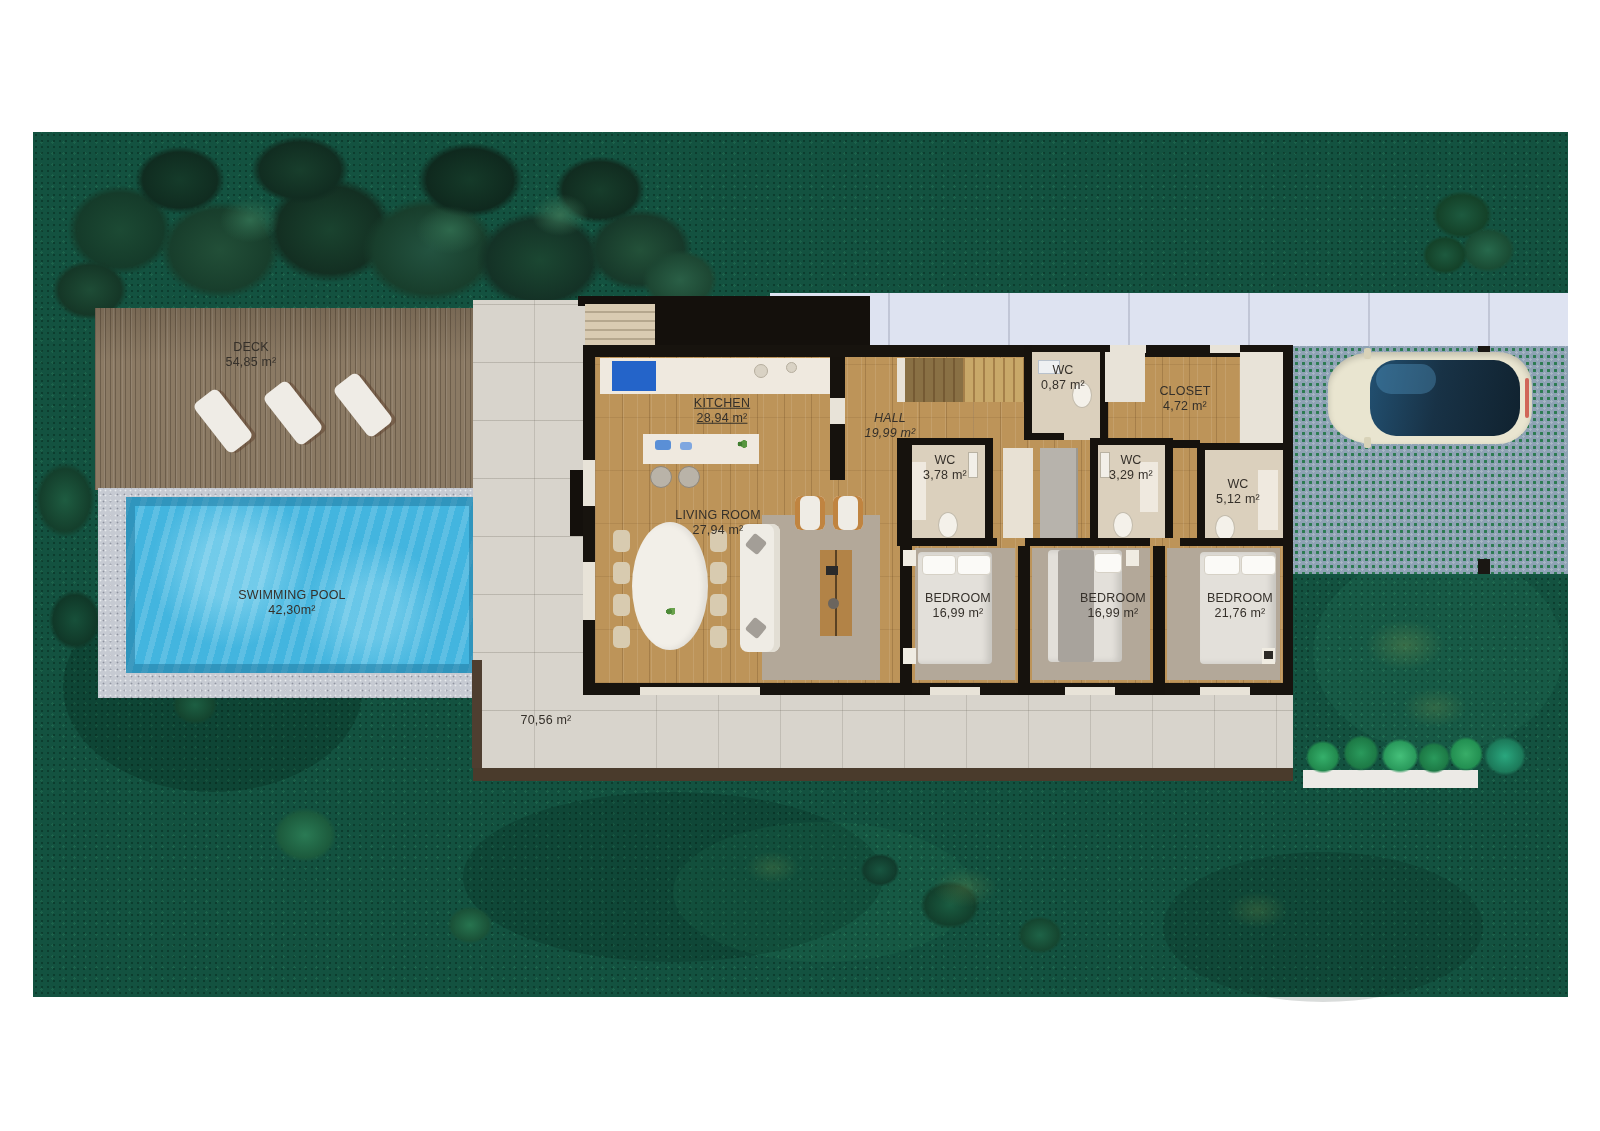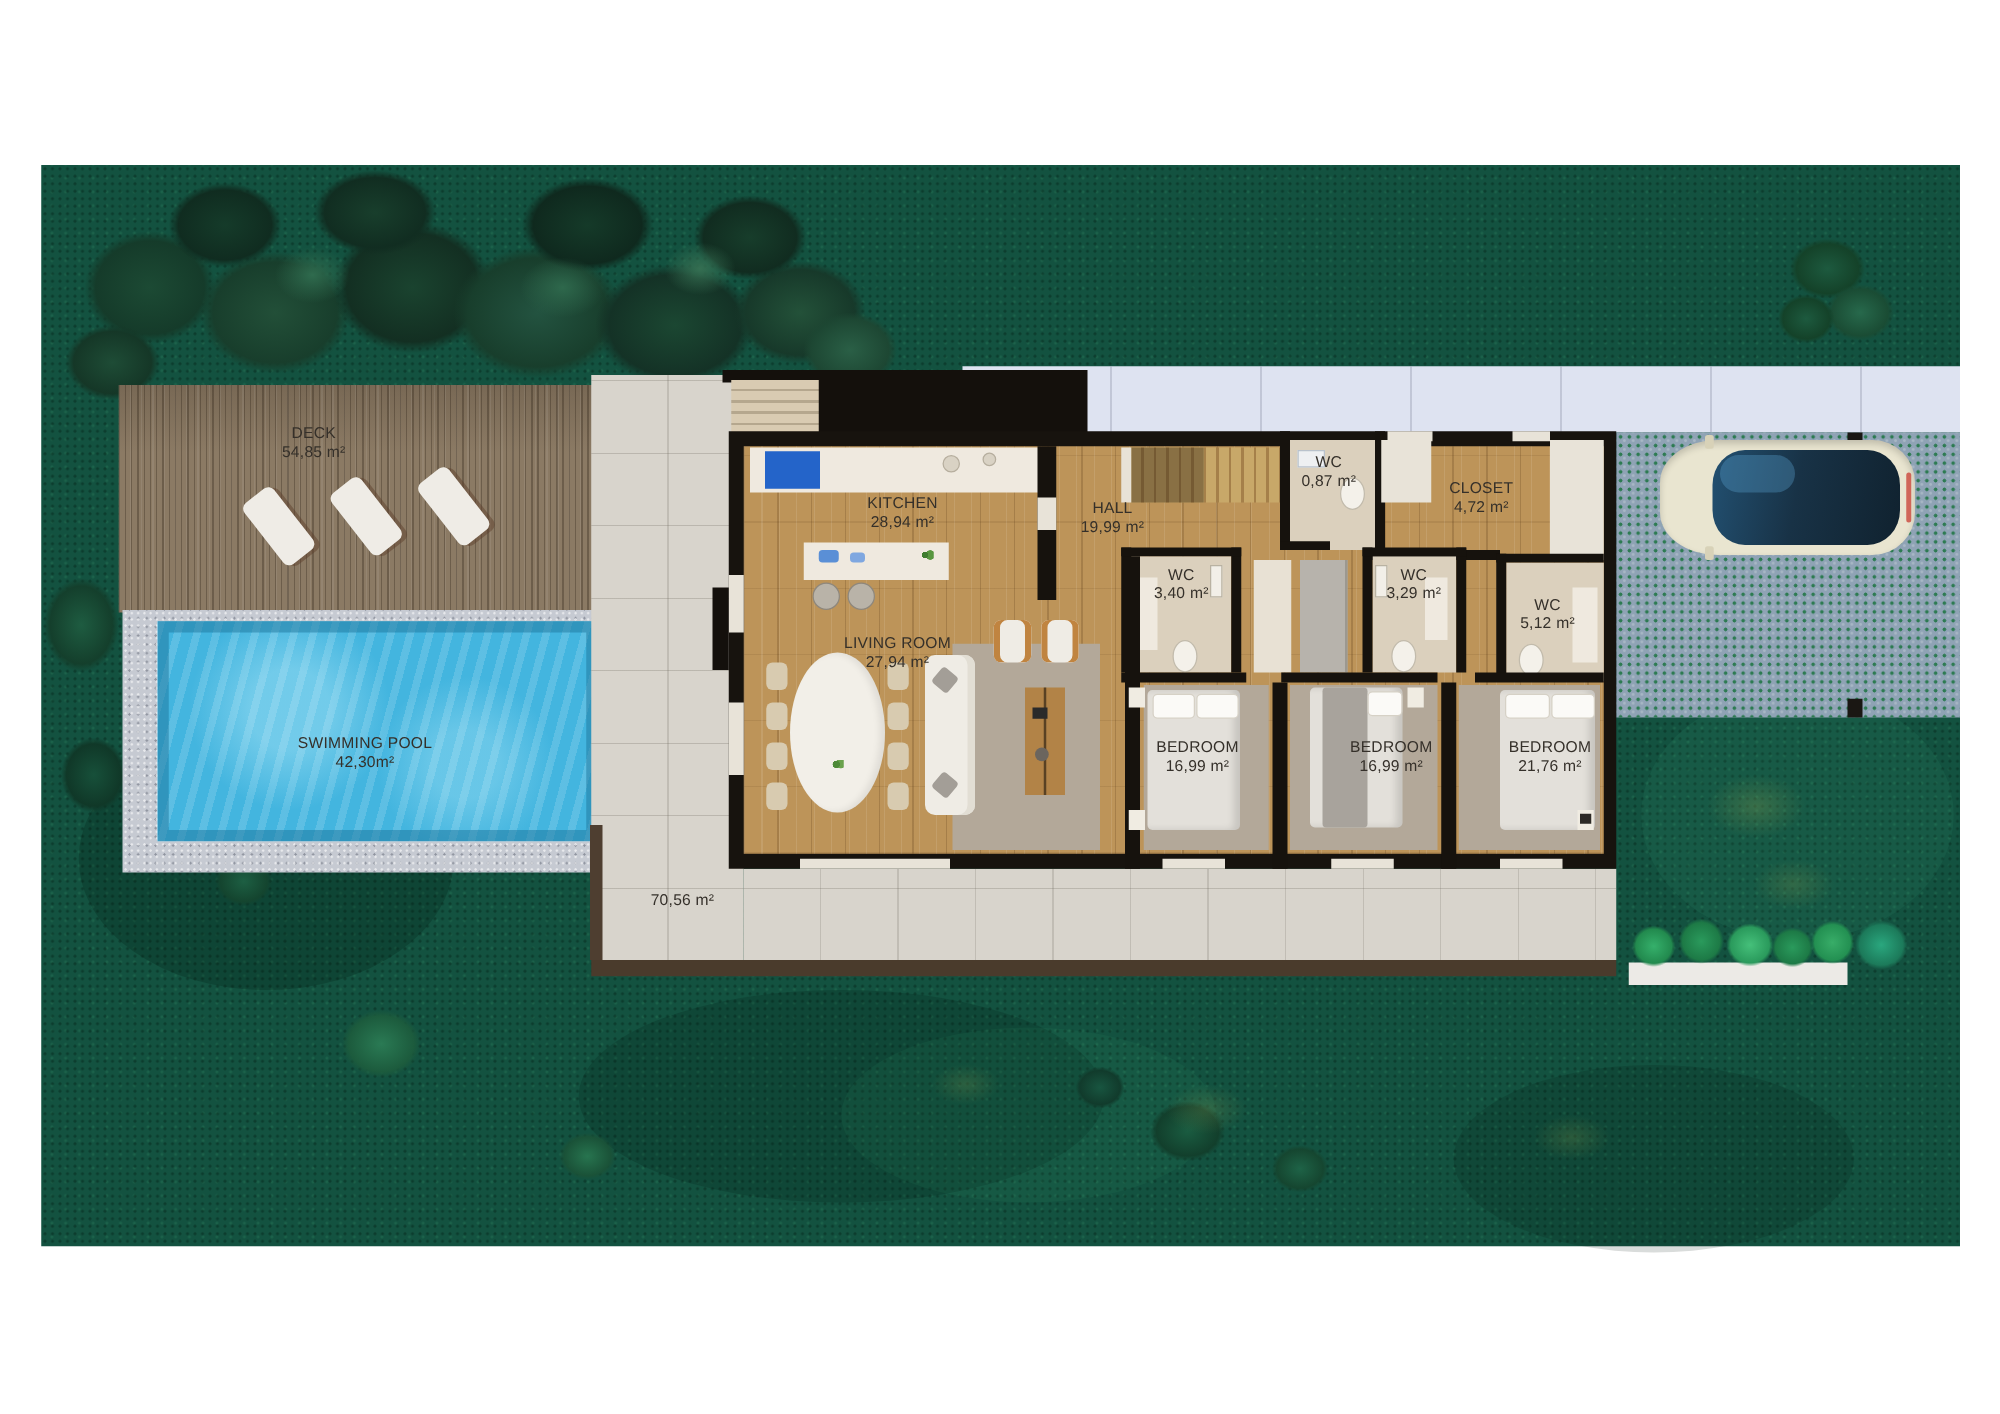--- a/index.html
+++ b/index.html
@@ -181,29 +181,29 @@
   <div class="white-f" style="left:600px;top:358px;width:232px;height:36px;"></div>
   <div class="abs" style="left:612px;top:361px;width:44px;height:30px;background:#2464c9;"></div>
   <div class="stove-burner" style="left:754px;top:364px;width:12px;height:12px;"></div>
   <div class="stove-burner" style="left:786px;top:362px;width:9px;height:9px;"></div>
   <div class="white-f" style="left:643px;top:434px;width:116px;height:30px;"></div>
   <div class="abs" style="left:655px;top:440px;width:16px;height:10px;background:#5a8fd6;border-radius:3px;"></div>
   <div class="abs" style="left:680px;top:442px;width:12px;height:8px;background:#7fa7e0;border-radius:3px;"></div>
   <div class="abs" style="left:733px;top:440px;width:14px;height:8px;background:radial-gradient(circle,#3f7d2f 30%,transparent 32%),radial-gradient(circle at 80% 50%,#58963f 30%,transparent 34%);"></div>
   <div class="stool" style="left:650px;top:466px;"></div>
   <div class="stool" style="left:678px;top:466px;"></div>
-  <div class="rlabel" style="left:722px;top:411px;">
+  <div class="rlabel" style="left:722px;top:411px;text-decoration:underline;">
     <span>KITCHEN</span>
     <span>28,94 m²</span>
   </div>
 
   <div class="abs" style="left:905px;top:358px;width:122px;height:44px;background:repeating-linear-gradient(90deg,#c8a869 0 8px,#a5804a 8px 10px);"></div>
   <div class="abs" style="left:905px;top:358px;width:58px;height:44px;background:rgba(60,45,25,.45);"></div>
   <div class="abs" style="left:897px;top:358px;width:8px;height:44px;background:#e8e2d6;"></div>
-  <div class="rlabel" style="left:890px;top:415px;">
+  <div class="rlabel" style="left:890px;top:426px;font-style:italic;">
     <span>HALL</span>
     <span>19,99 m²</span>
   </div>
   <div class="wall" style="left:830px;top:357px;width:15px;height:123px;"></div>
   <div class="winset" style="left:830px;top:398px;width:15px;height:26px;"></div>
 
   <div class="wcfloor" style="left:1032px;top:352px;width:68px;height:88px;"></div>
   <div class="wall" style="left:1024px;top:345px;width:8px;height:95px;"></div>
   <div class="wall" style="left:1100px;top:345px;width:8px;height:95px;"></div>
   <div class="wall" style="left:1024px;top:433px;width:40px;height:7px;"></div>
@@ -224,21 +224,21 @@
 
   <div class="wcfloor" style="left:905px;top:445px;width:80px;height:93px;"></div>
   <div class="wall" style="left:897px;top:438px;width:8px;height:100px;"></div>
   <div class="wall" style="left:985px;top:438px;width:8px;height:100px;"></div>
   <div class="wall" style="left:897px;top:438px;width:96px;height:7px;"></div>
   <div class="white-f" style="left:908px;top:462px;width:18px;height:58px;"></div>
   <div class="toilet" style="left:938px;top:512px;"></div>
   <div class="rad" style="left:968px;top:452px;"></div>
   <div class="rlabel" style="left:945px;top:468px;">
     <span>WC</span>
-    <span>3,40 m²</span>
+    <span>3,78 m²</span>
   </div>
 
   <div class="abs" style="left:1003px;top:448px;width:30px;height:90px;background:#e8e1d4;"></div>
   <div class="abs" style="left:1040px;top:448px;width:38px;height:90px;background:#b7b3ac;box-shadow:inset -2px 0 0 #9c988f;"></div>
 
   <div class="wcfloor" style="left:1098px;top:445px;width:67px;height:93px;"></div>
   <div class="wall" style="left:1090px;top:438px;width:8px;height:100px;"></div>
   <div class="wall" style="left:1165px;top:438px;width:8px;height:100px;"></div>
   <div class="wall" style="left:1090px;top:438px;width:83px;height:7px;"></div>
   <div class="white-f" style="left:1140px;top:462px;width:18px;height:50px;"></div>

